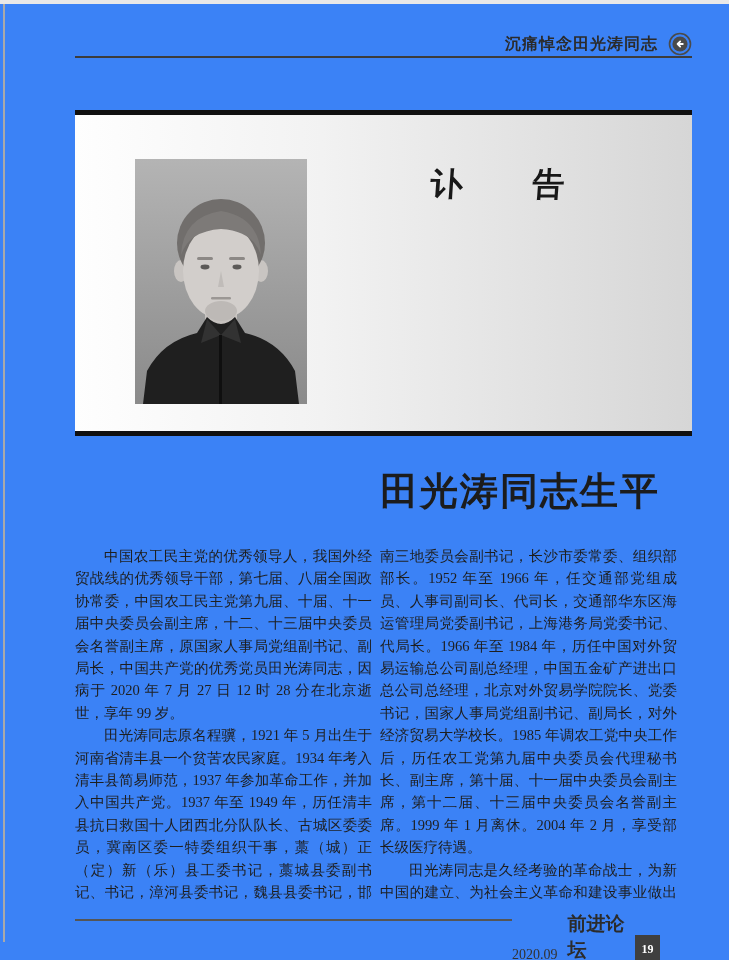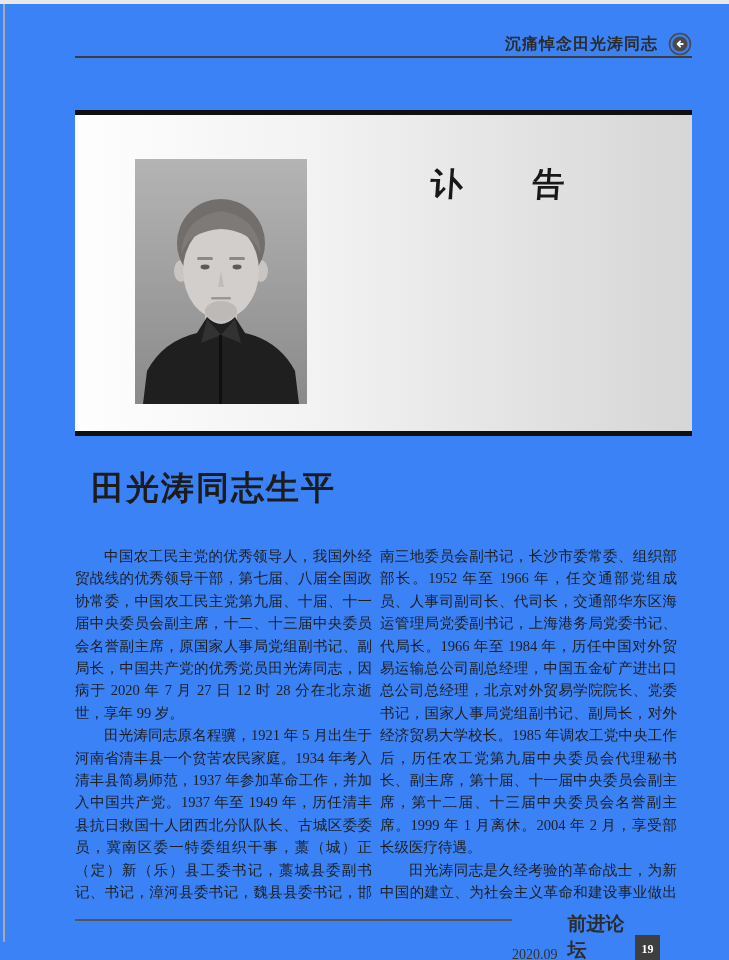--- a/index.html
+++ b/index.html
@@ -40,23 +40,23 @@
     text-align:center;font-size:32px;font-weight:bold;letter-spacing:2px;
     color:#181818;transform:skewX(-4deg);margin:0 0 18px 0;
   }
   .obit-body{
     margin:0;font-size:16px;line-height:25.5px;text-align:justify;
     text-indent:2em;color:#222;
   }
 
   
   .article-title{
-    position:absolute;top:462px;left:91px;width:602px;margin:0;
-    text-align:left;font-family:"Liberation Sans","DejaVu Sans",sans-serif;
-    font-weight:bold;font-size:33px;letter-spacing:2px;color:#1c1c1c;
+    position:absolute;top:462px;left:58px;width:602px;margin:0;
+    text-align:right;font-family:"Liberation Sans","DejaVu Sans",sans-serif;
+    font-weight:bold;font-size:38px;letter-spacing:2px;color:#1c1c1c;
   }
   .columns{
     position:absolute;top:541px;left:75px;width:602px;height:362px;
     display:flex;gap:8px;
   }
   .col{flex:1;overflow:hidden;}
   .col p{
     margin:0;font-size:14.5px;line-height:22.4px;text-align:justify;color:#1e1e1e;
   }
   .col p.indent{text-indent:2em;}

